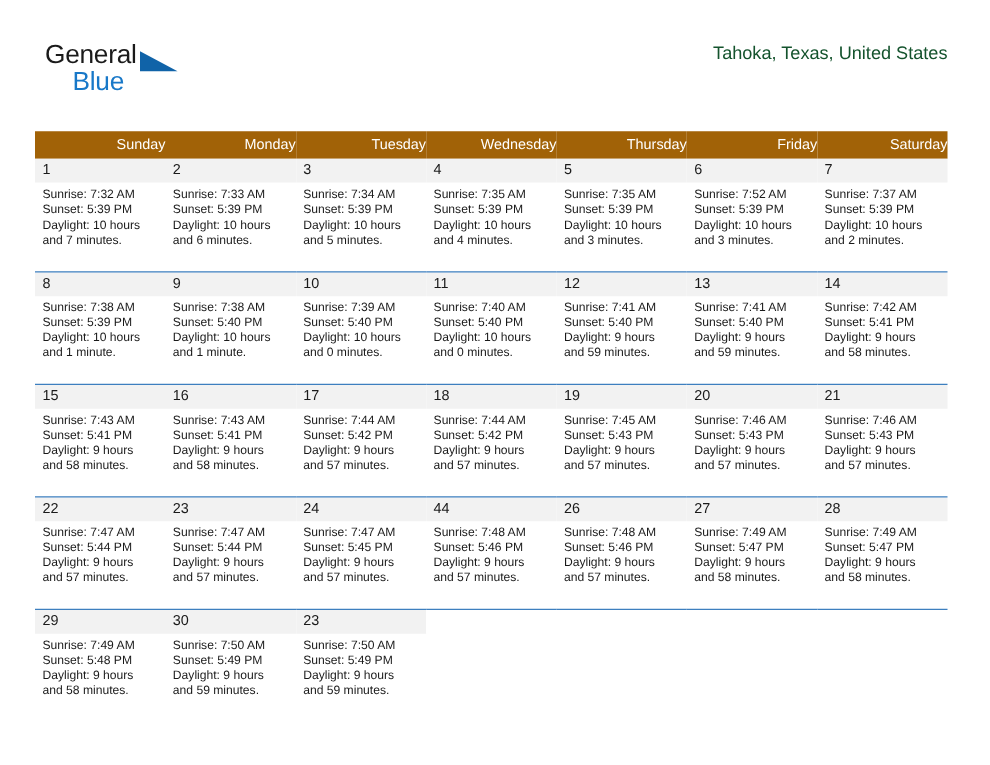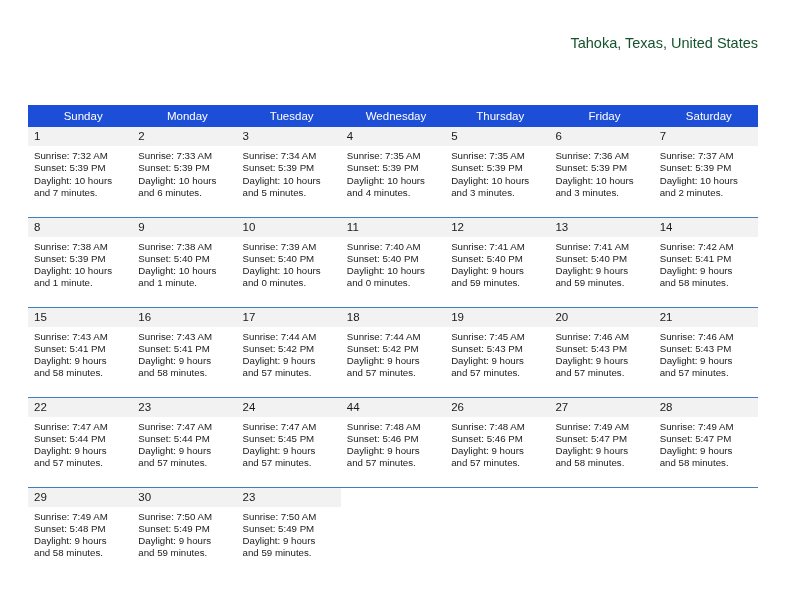--- a/index.html
+++ b/index.html
@@ -82,25 +82,25 @@
   
   .calendar {
     position: absolute;
     left: 28px;
     top: 105px;
     width: 730px;
     border-collapse: collapse;
     table-layout: fixed;
   }
   .calendar th {
-    background: #1d4ed8;
+    background: #a16207;
     color: #ffffff;
     font-size: 11.5px;
     font-weight: normal;
-    text-align: center;
+    text-align: right;
     padding: 5px 0 5px 6px;
     height: 21px;
     vertical-align: middle;
   }
   .calendar td {
     vertical-align: top;
     padding: 0;
     width: 104.28px;
     border-top: 1px solid #3d7fbf;
     height: 90px;
@@ -123,20 +123,25 @@
   }
   .details div { white-space: nowrap; }
 </style>
 </head>
 <body>
 
 <div class="page">
 
   <div class="header">
 
+    <div class="logo">
+      <span class="logo-general">General</span>
+      <span class="logo-tri"></span>
+      <span class="logo-blue">Blue</span>
+    </div>
 
     <div class="title-block">
       <div class="location">Tahoka, Texas, United States</div>
     </div>
 
   </div>
 
   <table class="calendar">
     <thead>
       <tr>
@@ -193,21 +198,21 @@
           <div class="details">
             <div>Sunrise: 7:35 AM</div>
             <div>Sunset: 5:39 PM</div>
             <div>Daylight: 10 hours</div>
             <div>and 3 minutes.</div>
           </div>
         </td>
         <td>
           <div class="daynum">6</div>
           <div class="details">
-            <div>Sunrise: 7:36 AM</div>
+            <div>Sunrise: 7:52 AM</div>
             <div>Sunset: 5:39 PM</div>
             <div>Daylight: 10 hours</div>
             <div>and 3 minutes.</div>
           </div>
         </td>
         <td>
           <div class="daynum">7</div>
           <div class="details">
             <div>Sunrise: 7:37 AM</div>
             <div>Sunset: 5:39 PM</div>

